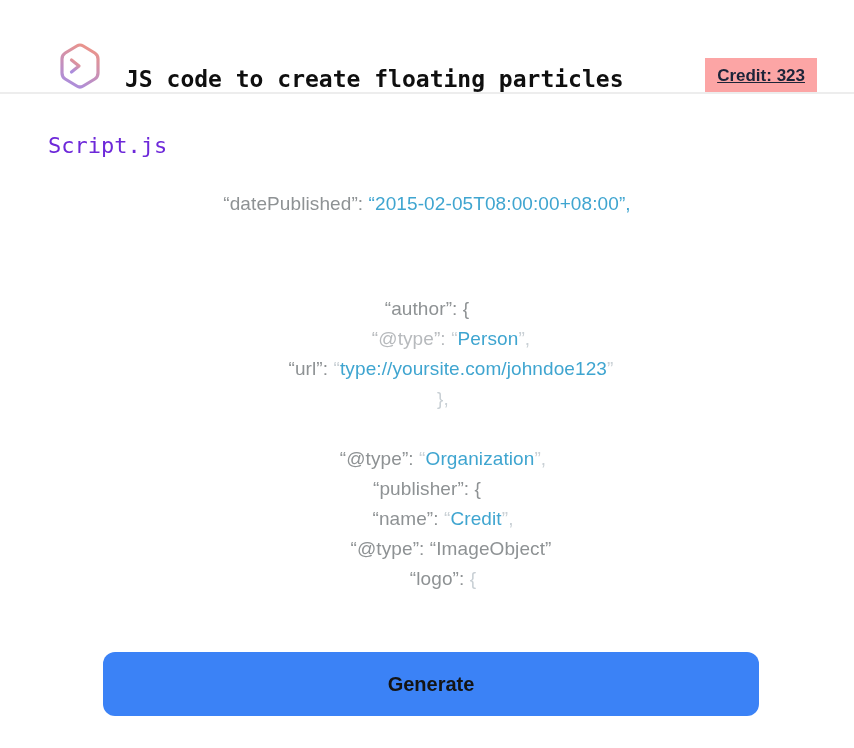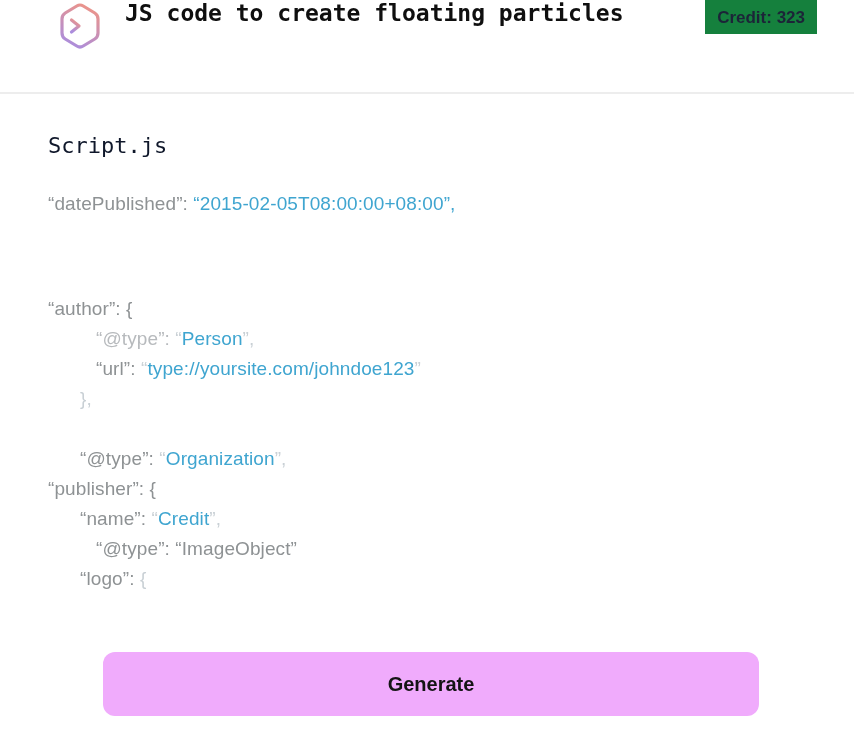--- a/index.html
+++ b/index.html
@@ -6,69 +6,70 @@
   html, body { margin: 0; padding: 0; }
   body {
     width: 854px; height: 748px;
     background: #ffffff;
     font-family: "Liberation Sans", sans-serif;
     overflow: hidden;
   }
   .header {
     height: 94px;
     display: flex;
-    align-items: flex-start;
+    align-items: flex-end;
     padding: 0 37px 0 55px;
     border-bottom: 2px solid #ededed;
   }
   .logo { width: 50px; height: 52px; flex: 0 0 auto; }
   .title {
     margin-left: 20px;
     font-family: "DejaVu Sans Mono", "Liberation Mono", monospace;
     font-weight: 700;
     font-size: 23px;
     color: #0f0f0f;
     white-space: nowrap;
   }
   .credit {
     margin-left: auto;
-    background: #15803d;
+    background: #fca5a5;
     color: #1c2438;
     font-weight: 700;
     font-size: 17px;
     line-height: 1;
     padding: 9px 12px 8px 12px;
     border-radius: 0;
     white-space: nowrap;
+    text-decoration: underline;
   }
   .main { padding: 39px 48px 0 48px; }
   .filename {
     font-family: "DejaVu Sans Mono", "Liberation Mono", monospace;
     font-size: 22px;
     font-weight: 500;
-    color: #0f172a;
+    color: #6d28d9;
     line-height: 26px;
     margin: 0 0 30px 0;
   }
   .code {
     font-size: 19px;
     line-height: 30px;
     letter-spacing: 0.1px;
   }
-  .code-line { white-space: pre; min-height: 30px; }
+  .code-line { white-space: pre; min-height: 30px; text-align: center; }
   .seg-key      { color: #8e9294; }
   .seg-keylight { color: #b7babd; }
   .seg-str      { color: #3fa5d0; }
   .seg-punct    { color: #c9d0d5; }
   .btn-row { margin: 58px 47px 0 55px; }
   .generate {
     display: block;
     width: 100%;
     height: 64px;
-    background: #f0abfc;
+    background: #3b82f6;
     border: none;
     border-radius: 12px;
     font-family: "Liberation Sans", sans-serif;
     font-size: 20px;
     font-weight: 700;
     color: #141414;
     cursor: pointer;
   }
 </style>
 </head>

